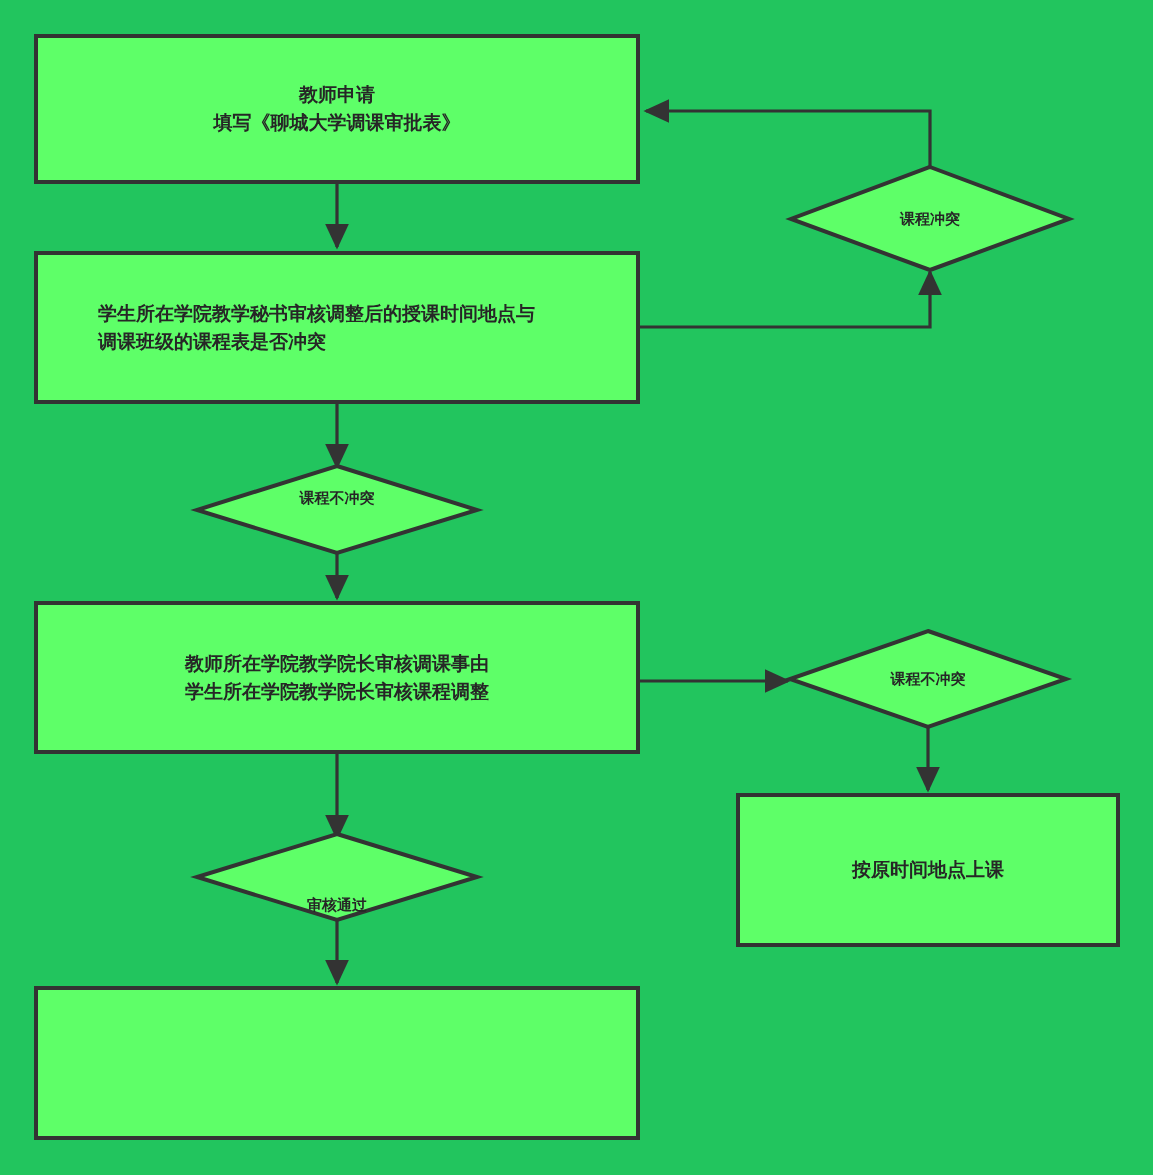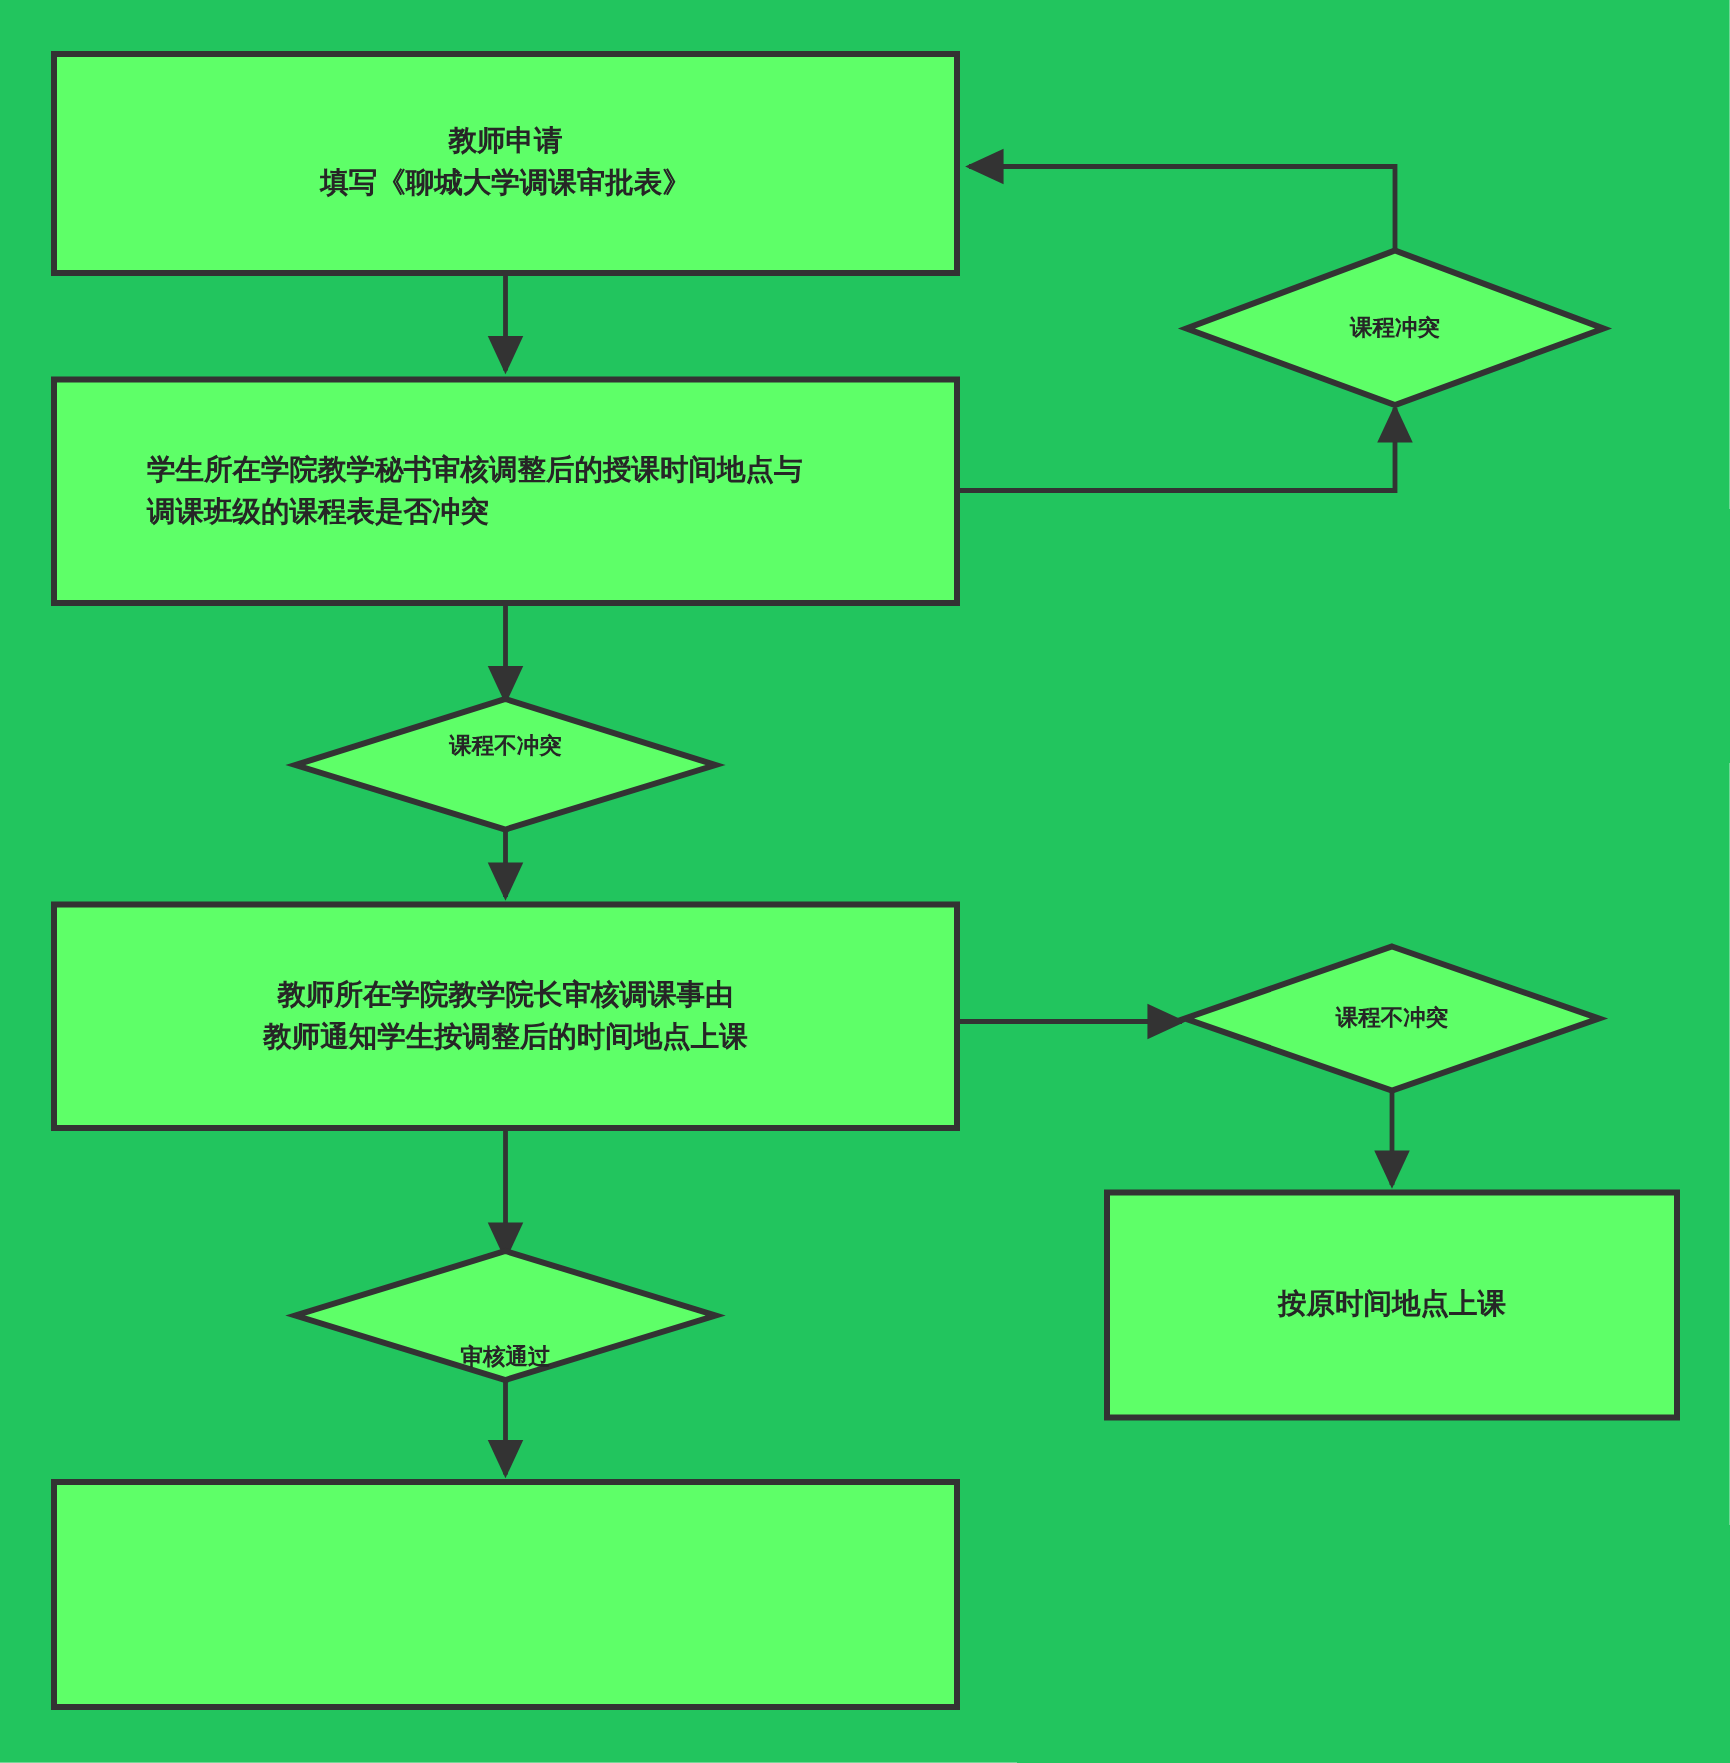--- a/index.html
+++ b/index.html
@@ -119,21 +119,21 @@
 填写《聊城大学调课审批表》</div>
 
   <div class="node-label process align-left" style="left:54px; top:263px; width:576px; height:129px;margin-left:44px;">学生所在学院教学秘书审核调整后的授课时间地点与
 调课班级的课程表是否冲突</div>
 
   <div class="node-label decision" style="left:841px; top:197px; width:178px; height:44px;">课程冲突</div>
 
   <div class="node-label decision" style="left:248px; top:476px; width:178px; height:44px;">课程不冲突</div>
 
   <div class="node-label process" style="left:46px; top:613px; width:582px; height:129px;">教师所在学院教学院长审核调课事由
-教师通知学生按调整后的时间地点上课</div>
+学生所在学院教学院长审核课程调整</div>
 
   <div class="node-label decision" style="left:839px; top:657px; width:178px; height:44px;">课程不冲突</div>
 
   <div class="node-label decision" style="left:248px; top:883px; width:178px; height:44px;">审核通过</div>
 
   <div class="node-label process" style="left:748px; top:805px; width:360px; height:130px;">按原时间地点上课</div>
 
 
 </div>
 

